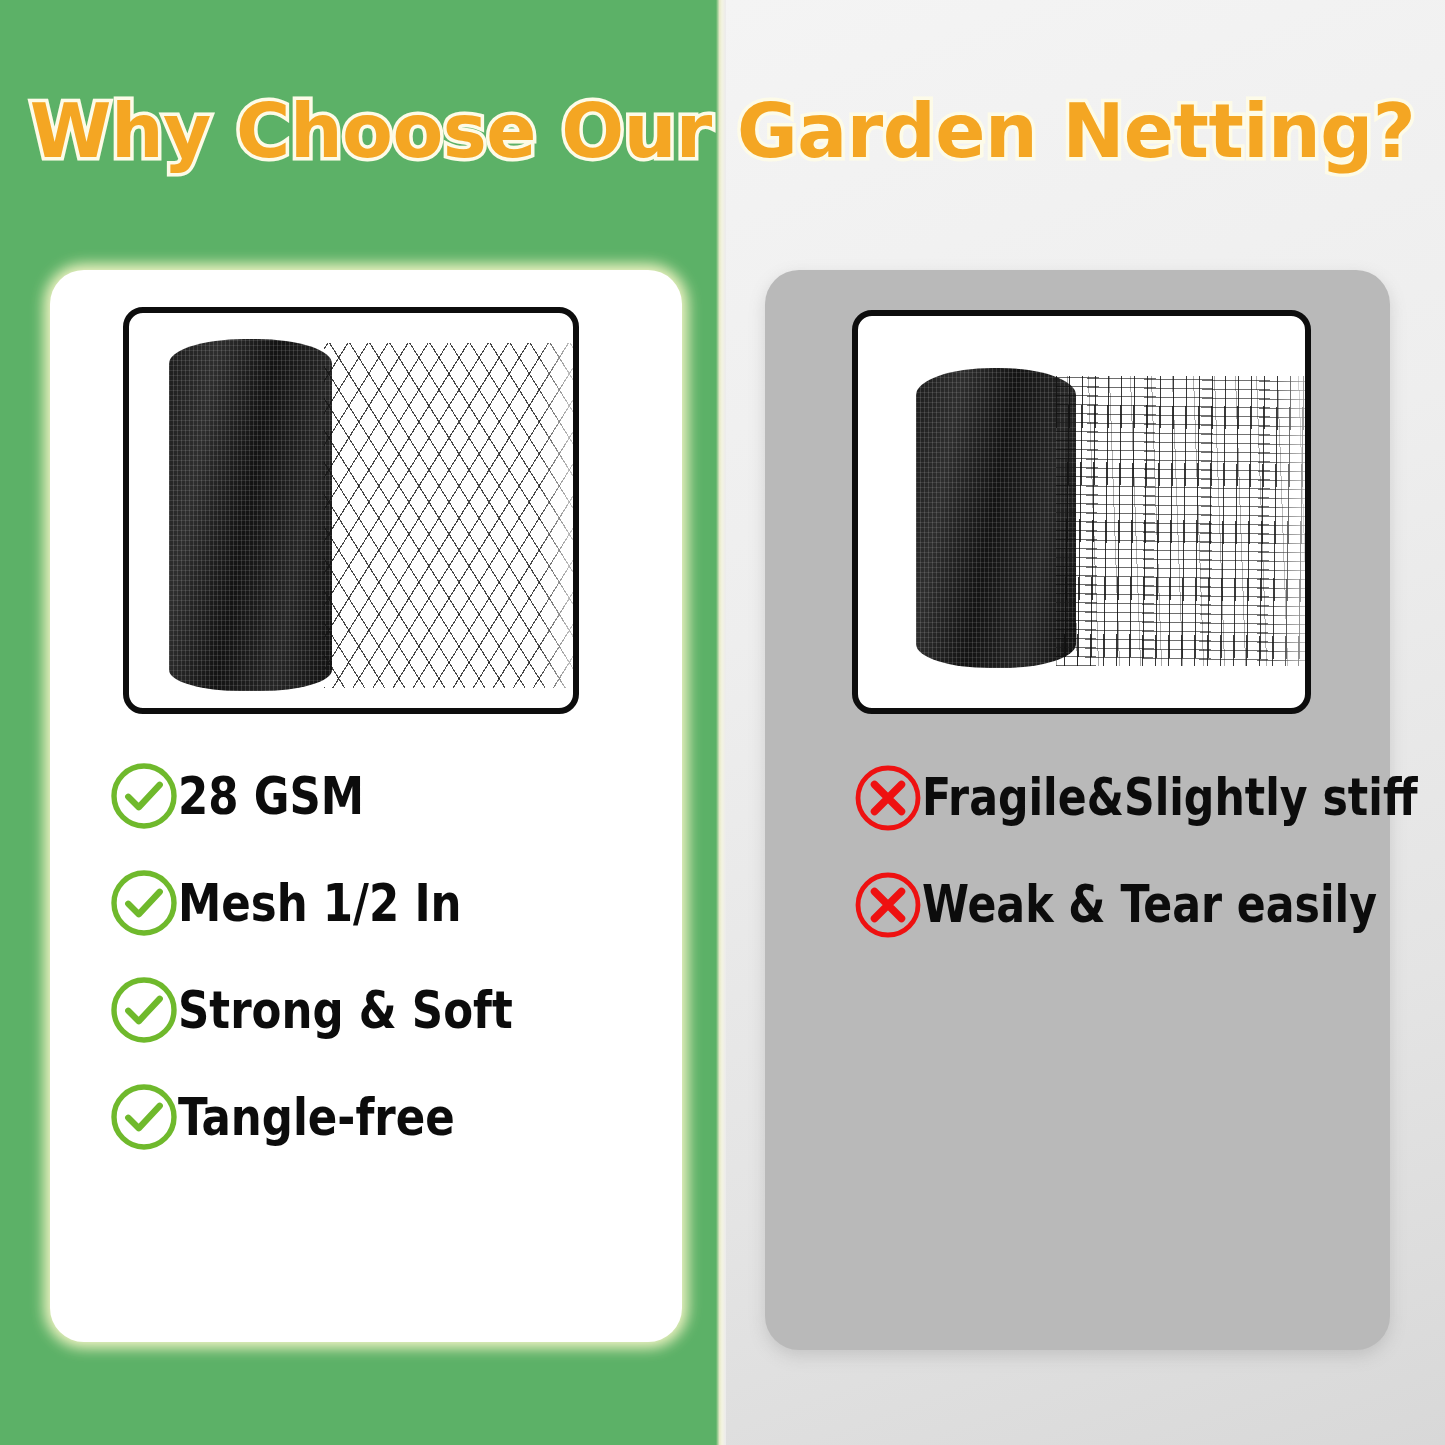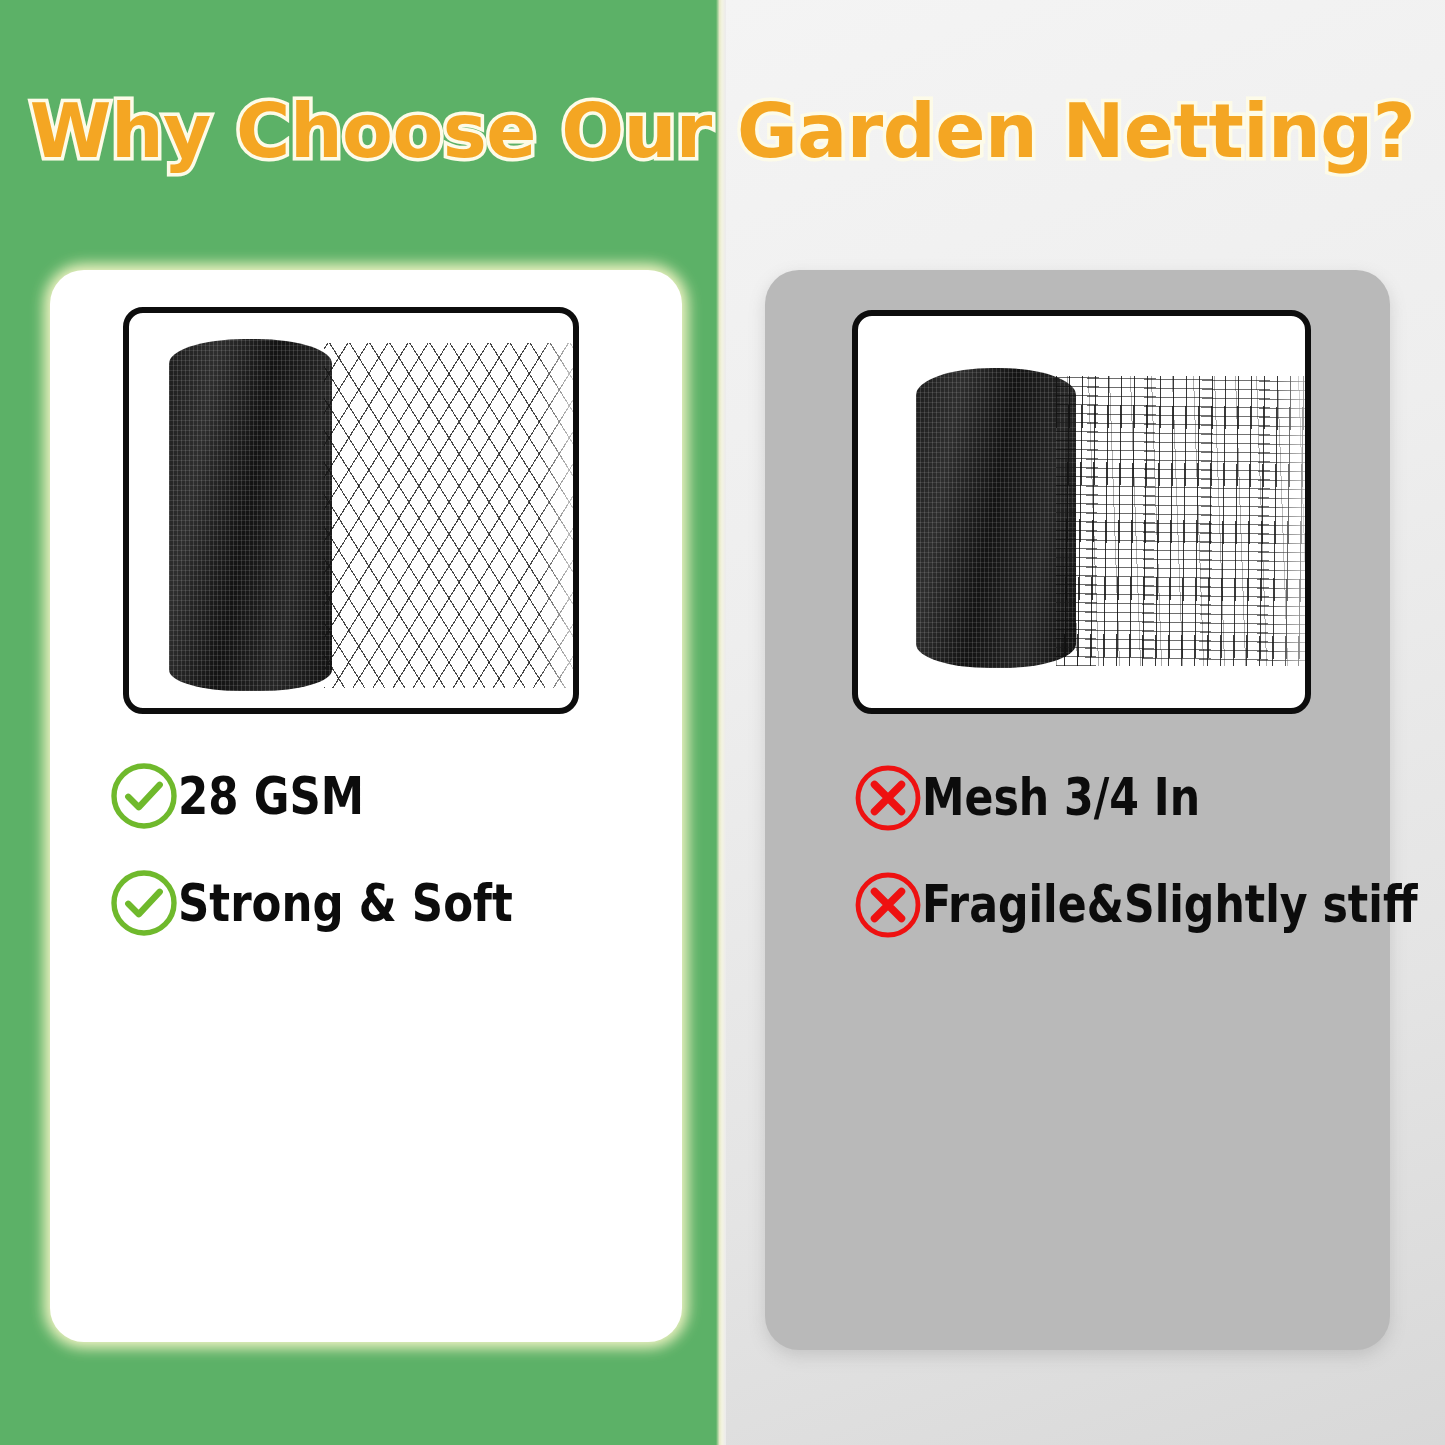--- a/index.html
+++ b/index.html
@@ -207,64 +207,82 @@
     <div class="feat-row">
       <span class="feat-icon">
         <svg viewBox="0 0 48 48">
           <circle cx="24" cy="24" r="20" fill="none" stroke="#6fb92c" stroke-width="3.6"></circle>
           <path d="M13.5 24.5 L20.5 31.5 L34.5 16.5" fill="none" stroke="#6fb92c" stroke-width="4.2" stroke-linecap="round" stroke-linejoin="round"></path>
         </svg>
       </span>
       <span class="feat-label">28 GSM</span>
     </div>
 
+    <div class="feat-row">
+      <span class="feat-icon">
+        <svg viewBox="0 0 48 48">
+          <circle cx="24" cy="24" r="20" fill="none" stroke="#6fb92c" stroke-width="3.6"></circle>
+          <path d="M13.5 24.5 L20.5 31.5 L34.5 16.5" fill="none" stroke="#6fb92c" stroke-width="4.2" stroke-linecap="round" stroke-linejoin="round"></path>
+        </svg>
+      </span>
+      <span class="feat-label">Mesh 1/2 In</span>
+    </div>
 
     <div class="feat-row">
       <span class="feat-icon">
         <svg viewBox="0 0 48 48">
           <circle cx="24" cy="24" r="20" fill="none" stroke="#6fb92c" stroke-width="3.6"></circle>
           <path d="M13.5 24.5 L20.5 31.5 L34.5 16.5" fill="none" stroke="#6fb92c" stroke-width="4.2" stroke-linecap="round" stroke-linejoin="round"></path>
         </svg>
       </span>
       <span class="feat-label">Strong &amp; Soft</span>
     </div>
 
+    <div class="feat-row">
+      <span class="feat-icon">
+        <svg viewBox="0 0 48 48">
+          <circle cx="24" cy="24" r="20" fill="none" stroke="#6fb92c" stroke-width="3.6"></circle>
+          <path d="M13.5 24.5 L20.5 31.5 L34.5 16.5" fill="none" stroke="#6fb92c" stroke-width="4.2" stroke-linecap="round" stroke-linejoin="round"></path>
+        </svg>
+      </span>
+      <span class="feat-label">Tangle-free</span>
+    </div>
 
 
   </div>
 
   <div class="card card-bad"></div>
 
   <div class="imgbox imgbox-bad">
     <div class="photo">
       <div class="roll roll-bad"></div>
       <div class="mesh-square"></div>
     </div>
   </div>
 
   <div class="features feat-bad">
 
 
+
     <div class="feat-row">
       <span class="feat-icon">
         <svg viewBox="0 0 48 48">
           <circle cx="24" cy="24" r="20" fill="none" stroke="#ee1111" stroke-width="3.2"></circle>
           <path d="M15 15 L33 33 M33 15 L15 33" fill="none" stroke="#ee1111" stroke-width="5" stroke-linecap="round"></path>
         </svg>
       </span>
-      <span class="feat-label">Mesh 3/4 In</span>
-    </div>
+      <span class="feat-label">Fragile&amp;Slightly stiff</span>
+    </div>
+
 
     <div class="feat-row">
       <span class="feat-icon">
         <svg viewBox="0 0 48 48">
           <circle cx="24" cy="24" r="20" fill="none" stroke="#ee1111" stroke-width="3.2"></circle>
           <path d="M15 15 L33 33 M33 15 L15 33" fill="none" stroke="#ee1111" stroke-width="5" stroke-linecap="round"></path>
         </svg>
       </span>
-      <span class="feat-label">Fragile&amp;Slightly stiff</span>
-    </div>
-
-
+      <span class="feat-label">Weak &amp; Tear easily</span>
+    </div>
 
   </div>
 
 </div>
 
 </body></html>

